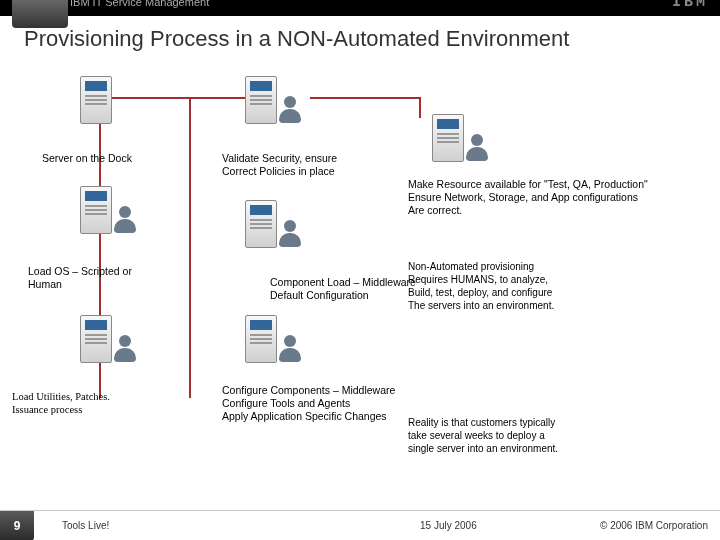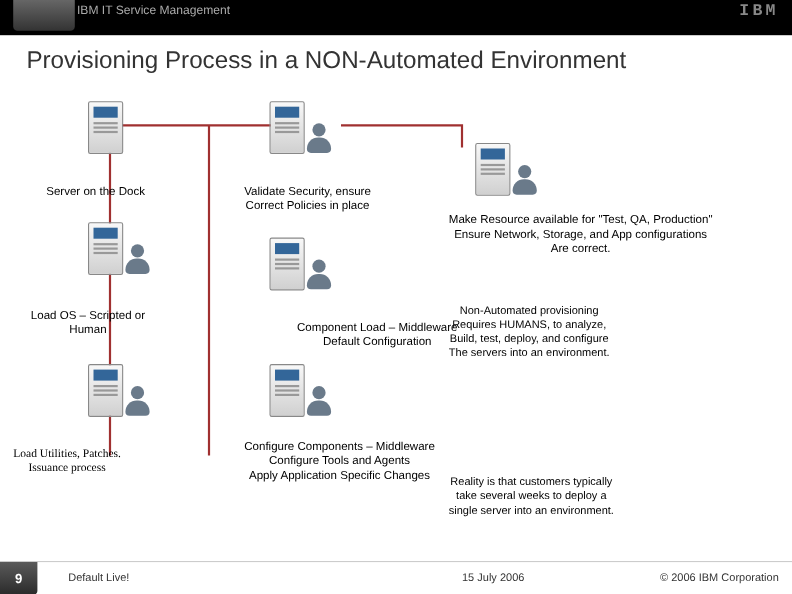--- a/index.html
+++ b/index.html
@@ -1,22 +1,22 @@
 <!DOCTYPE html>
 <html><head>
 <meta charset="utf-8">
 <style>
 * { margin: 0; padding: 0; box-sizing: border-box; }
 body { width: 720px; height: 540px; font-family: Arial, sans-serif; background: #fff; position: relative; overflow: hidden; }
-.header { height: 32px; background: #000; display: flex; align-items: center; justify-content: space-between; padding: 0 12px 12px 70px; }
+.header { height: 16px; background: #000; display: flex; align-items: center; justify-content: space-between; padding: 0 12px 12px 70px; }
 .header-title { color: #aaa; font-size: 11px; }
 .ibm-logo { color: #888; font-weight: bold; font-size: 15px; letter-spacing: 3px; font-family: 'Courier New', monospace; }
 .tab { position: absolute; top: 0; left: 12px; width: 56px; height: 28px; background: linear-gradient(#666, #333); border-radius: 0 0 4px 4px; }
 .title { font-size: 22px; color: #333; padding: 10px 8px 6px 24px; }
-.content { position: relative; height: 440px; text-align: center; }
+.content { position: relative; height: 440px; }
 .server { position: absolute; width: 42px; height: 52px; }
 .server-body { width: 32px; height: 48px; background: linear-gradient(#f8f8f8, #d0d0d0); border: 1px solid #888; border-radius: 2px; position: relative; }
 .server-body::before { content: ''; position: absolute; top: 4px; left: 4px; right: 4px; height: 10px; background: #336699; }
 .server-body::after { content: ''; position: absolute; top: 18px; left: 4px; right: 4px; height: 2px; background: #999; box-shadow: 0 4px 0 #999, 0 8px 0 #999; }
 .person { position: absolute; width: 22px; height: 26px; right: -14px; top: 20px; }
 .person-head { width: 12px; height: 12px; background: #6a7a8a; border-radius: 50%; margin: 0 auto; }
 .person-body { width: 22px; height: 14px; background: #6a7a8a; border-radius: 11px 11px 4px 4px; margin-top: 1px; }
 .caption { position: absolute; font-size: 10.5px; color: #000; line-height: 1.25; }
 .rtext { position: absolute; font-size: 10px; color: #000; line-height: 1.3; }
 .footer { position: absolute; bottom: 0; left: 0; right: 0; height: 30px; display: flex; align-items: center; border-top: 1px solid #ccc; }
@@ -116,16 +116,16 @@
 Build, test, deploy, and configure
 The servers into an environment.</div>
   <div class="rtext" style="top:316px; left:408px; white-space: pre-line; margin-top: 42px;">Reality is that customers typically
 take several weeks to deploy a
 single server into an environment.</div>
 
 </div>
 
 <div class="footer">
   <div class="page-num">9</div>
-  <span class="footer-text event">Default Live!</span>
+  <span class="footer-text event">Tools Live!</span>
   <span class="footer-text date">15 July 2006</span>
   <span class="footer-text copyright">© 2006 IBM Corporation</span>
 </div>
 
 </body></html>

